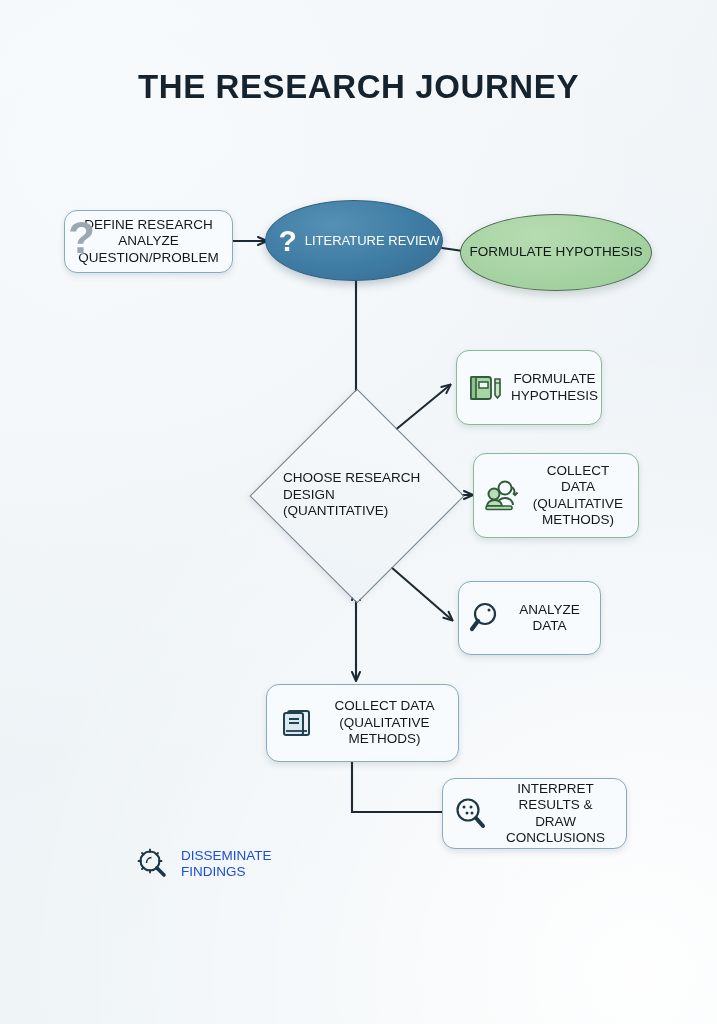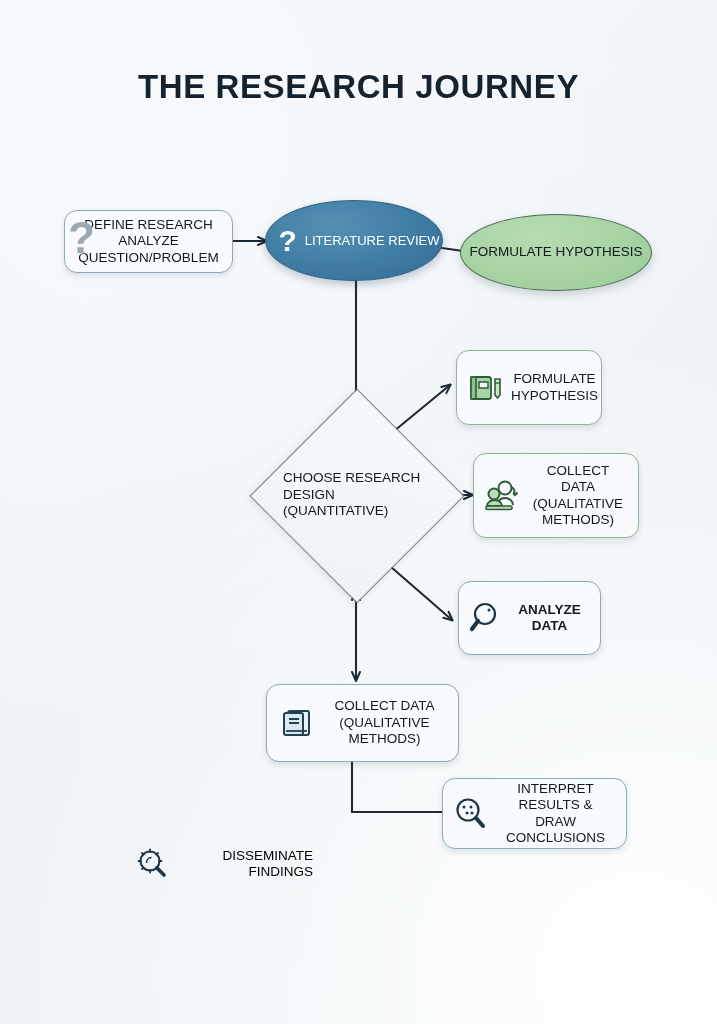--- a/index.html
+++ b/index.html
@@ -70,21 +70,21 @@
     box-shadow:0 3px 7px rgba(40,60,80,0.10);
   }
   .diamond-label{
     position:absolute;left:0;top:0;width:100%;height:100%;
     display:flex;align-items:center;justify-content:center;
     font-size:13.5px;line-height:1.25;color:#14181c;text-align:left;
   }
 
   
   .plain{display:flex;align-items:center;}
-  .plain .label{font-size:13.5px;line-height:1.22;color:#000000;text-align:right;padding-left:8px;}
+  .plain .label{font-size:13.5px;line-height:1.22;color:#1d4ed8;text-align:left;padding-left:8px;}
 
   
   .qmark{
     position:absolute;font-size:44px;font-weight:bold;color:#9aa8b3;
     text-shadow:0 1px 2px rgba(255,255,255,0.8);
     line-height:1;
   }
 </style>
 </head>
 <body>
@@ -165,21 +165,21 @@
       <circle cx="12" cy="19" r="5.5" fill="#b9ddb5" stroke="#2f5c3a" stroke-width="2"></circle>
       <path d="M5,31 a7.5,6 0 0 1 15,0 Z" fill="#b9ddb5" stroke="#2f5c3a" stroke-width="2"></path>
       <path d="M29,12 a5,5 0 0 1 3,7" fill="none" stroke="#2f5c3a" stroke-width="2"></path>
       <path d="M31,18 l2,2 l2.5,-2.5" fill="none" stroke="#2f5c3a" stroke-width="2"></path>
       <rect x="4" y="31" width="26" height="3.5" rx="1.5" fill="#b9ddb5" stroke="#2f5c3a" stroke-width="1.6"></rect>
     </svg>
   </div>
   <div class="label">COLLECT DATA (QUALITATIVE METHODS)</div>
 </div>
 
-<div class="node box blue" style="left:458px;top:581px;width:143px;height:74px;padding:0 8px 0 8px;font-weight:bold;">
+<div class="node box blue" style="left:458px;top:581px;width:143px;height:74px;padding:0 8px 0 8px;">
   <div class="ico">
     <svg width="40" height="40" viewBox="0 0 40 40">
       <circle cx="18" cy="16" r="10" fill="#f7fbfd" stroke="#1f3646" stroke-width="2.2"></circle>
       <circle cx="22" cy="12" r="1.5" fill="#1f3646"></circle>
       <path d="M11,23 L5,31" stroke="#1f3646" stroke-width="4.2" stroke-linecap="round"></path>
     </svg>
   </div>
   <div class="label">ANALYZE DATA</div>
 </div>
 

